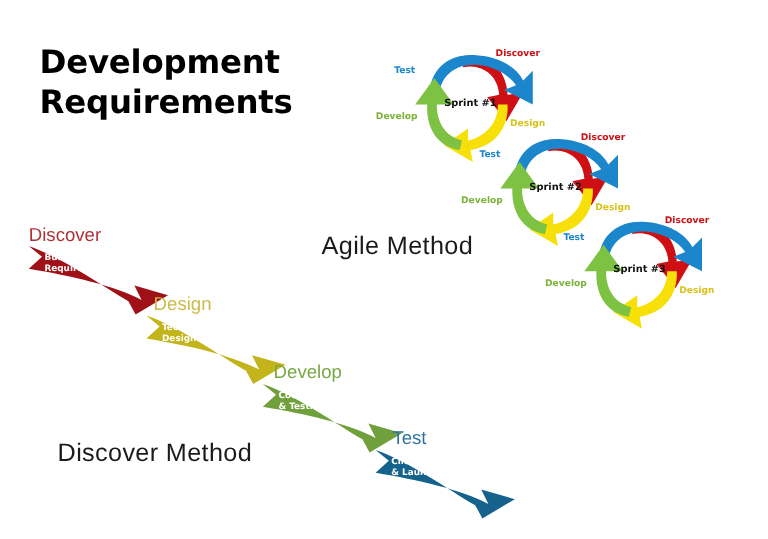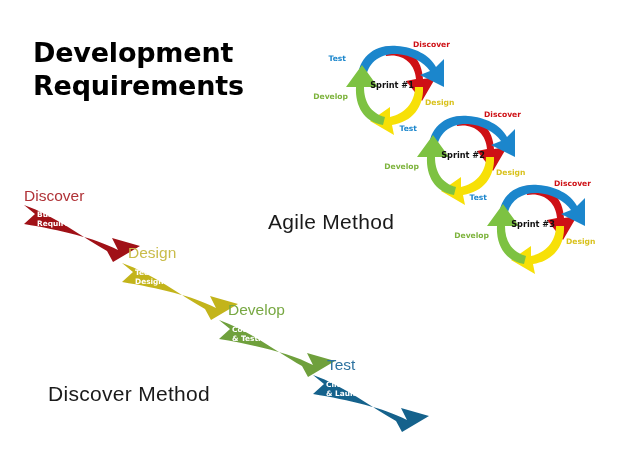--- a/index.html
+++ b/index.html
@@ -33,21 +33,20 @@
     letter-spacing: -0.2px;
   }
   .method-label {
     position: absolute;
     font-family: "Liberation Sans", sans-serif;
     font-size: 21px;
     font-weight: 400;
     color: #1a1a1a;
     letter-spacing: 0.3px;
     white-space: nowrap;
-    margin-top: 16px;
   }
   #waterfall-method-label { left: 48px; top: 366px; }
   #agile-method-label { left: 268px; top: 194px; }
 
   svg text { font-family: "DejaVu Sans", sans-serif; }
   .wf-head {
     font-family: "Liberation Sans", sans-serif;
     font-size: 15.5px;
     font-weight: 400;
   }

